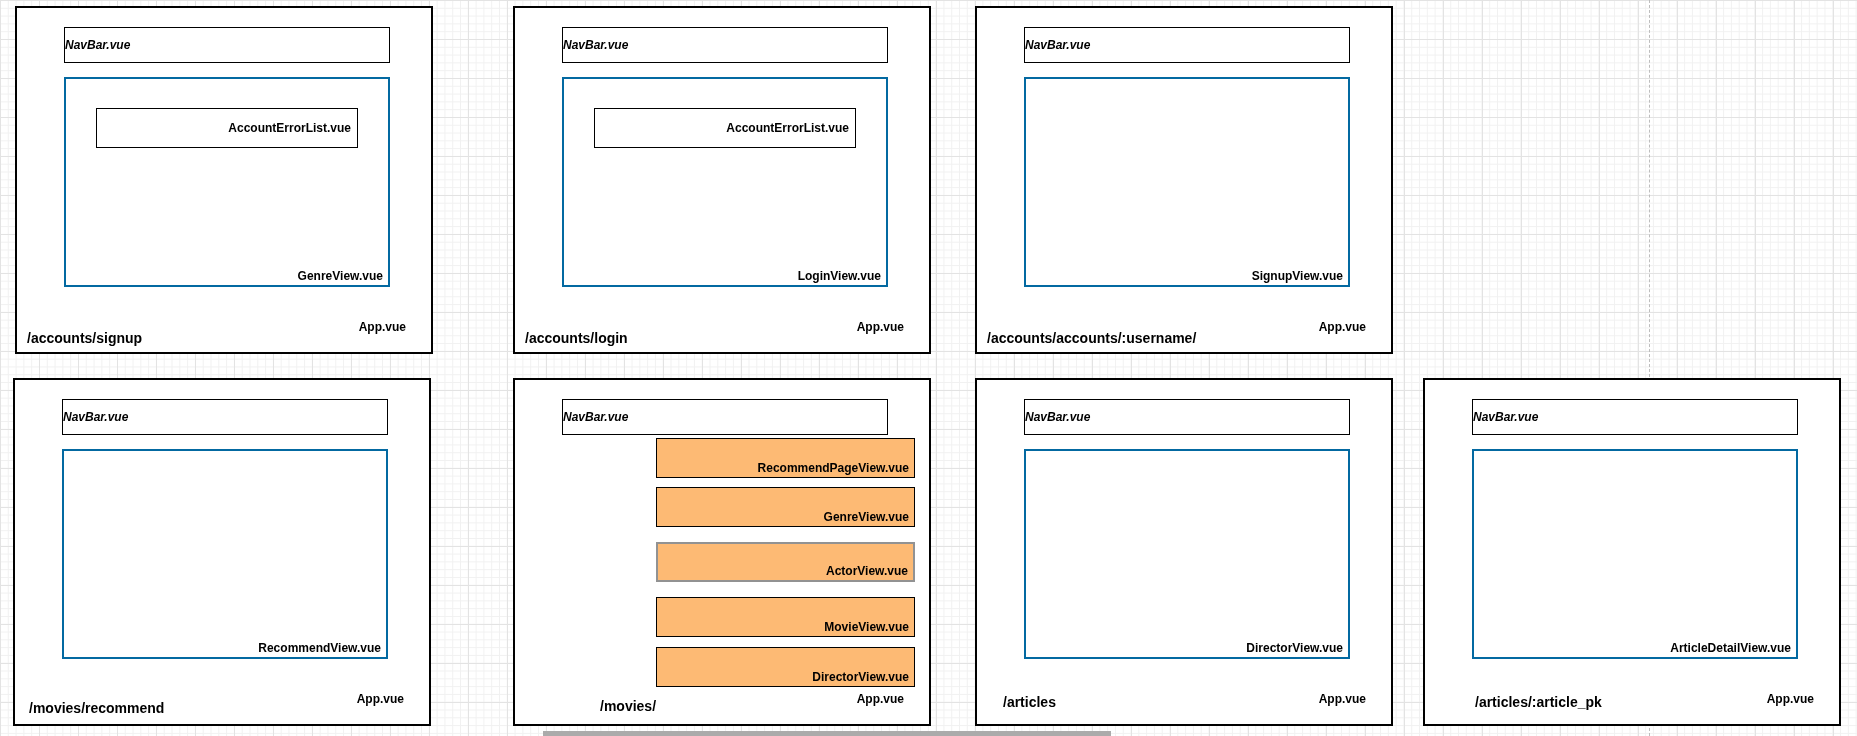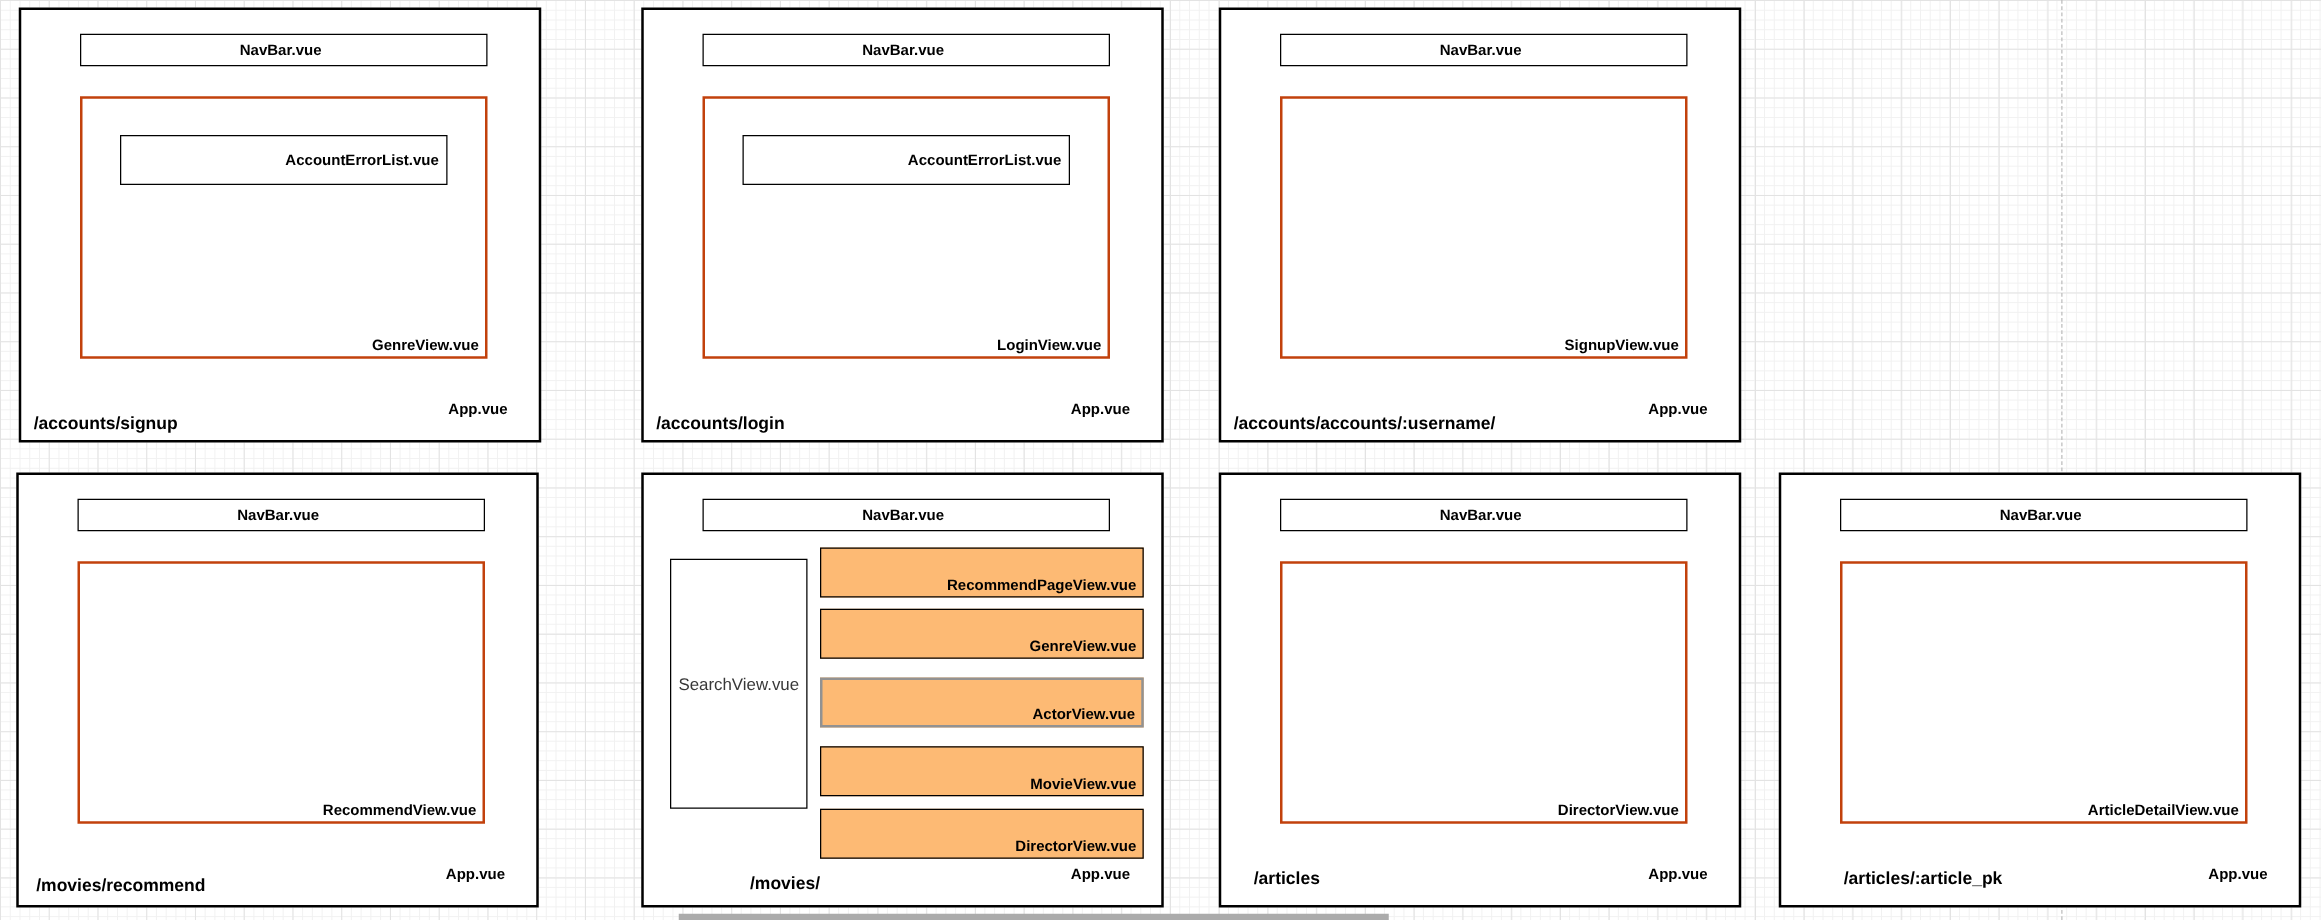--- a/index.html
+++ b/index.html
@@ -21,26 +21,26 @@
   .f1{left:15px;  top:6px;}
   .f2{left:513px; top:6px;}
   .f3{left:975px; top:6px;}
   .f4{left:13px;  top:378px;}
   .f5{left:513px; top:378px;}
   .f6{left:975px; top:378px;}
   .f7{left:1423px;top:378px;}
 
   .lbl{font-size:12px; font-weight:700; color:#000; white-space:nowrap;}
 
-  .navbar{position:absolute; left:47px; top:19px; width:326px; height:26px;
+  .navbar{position:absolute; left:47px; top:19px; width:326px; height:36px;
     border:1px solid #000; background:#fff; box-sizing:border-box;
-    display:flex; align-items:center; justify-content:center; padding-right:5px;}
+    display:flex; align-items:center; justify-content:flex-start; padding-right:5px;font-style:italic;}
 
   .viewbox{position:absolute; left:47px; top:69px; width:326px; height:210px;
-    border:2px solid #c2410c; background:#fff; box-sizing:border-box;}
+    border:2px solid #0369a1; background:#fff; box-sizing:border-box;}
   .viewlbl{position:absolute; right:5px; bottom:2px; font-size:12px; font-weight:700; color:#000; white-space:nowrap;}
 
   .errorlist{position:absolute; left:30px; top:29px; width:262px; height:40px;
     border:1px solid #000; background:#fff; box-sizing:border-box;
     display:flex; align-items:center; justify-content:flex-end; padding-right:6px;}
 
   .searchbox{position:absolute; left:21px; top:67px; width:110px; height:200px;
     border:1px solid #000; background:#fff; box-sizing:border-box;
     display:flex; align-items:center; justify-content:center;}
   .searchbox .slbl{font-size:13.5px; font-weight:400; color:#383838; white-space:nowrap;}
@@ -109,23 +109,20 @@
       <span class="viewlbl">RecommendView.vue</span>
     </div>
     <span class="app-label">App.vue</span>
     <span class="route-label">/movies/recommend</span>
   </div>
 
   <div class="frame f5">
     <div class="navbar">
       <span class="lbl">NavBar.vue</span>
     </div>
-    <div class="searchbox">
-      <span class="slbl">SearchView.vue</span>
-    </div>
     <div class="sb sb1">
       <span class="viewlbl">RecommendPageView.vue</span>
     </div>
     <div class="sb sb2">
       <span class="viewlbl">GenreView.vue</span>
     </div>
     <div class="sb sb3">
       <span class="viewlbl">ActorView.vue</span>
     </div>
     <div class="sb sb4">

